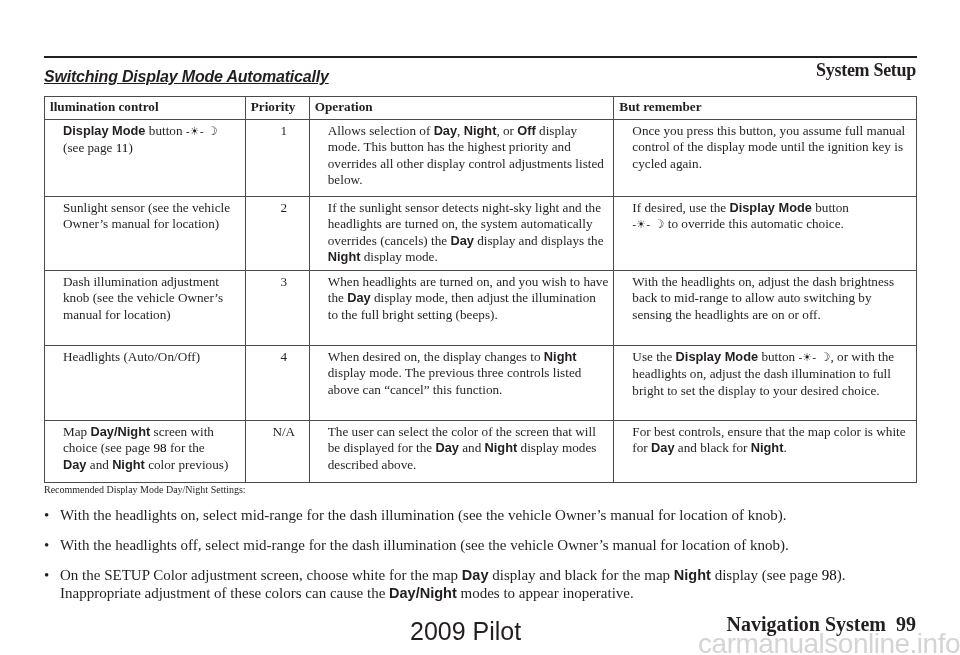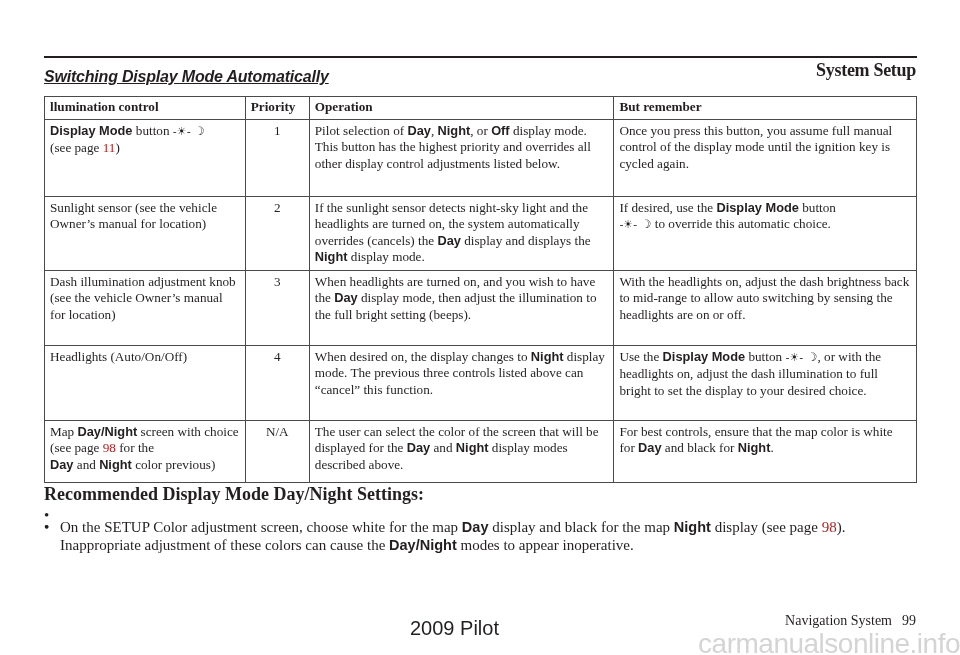--- a/index.html
+++ b/index.html
@@ -5,35 +5,35 @@
   html, body { margin: 0; padding: 0; background: #ffffff; }
   body { width: 960px; height: 655px; position: relative; overflow: hidden;
          font-family: "Liberation Serif", "DejaVu Serif", serif; color: #231f20; }
   .header-title { position: absolute; right: 44px; top: 26px; font-size: 18px; font-weight: bold;
                   font-family: "Liberation Serif", serif; letter-spacing: -0.3px; margin-top: 34px; }
   .header-rule { position: absolute; left: 44px; right: 43px; top: 56px; height: 2px; background: #231f20; }
   .section-title { position: absolute; left: 44px; top: 68px; font-family: "Liberation Sans", sans-serif;
                    font-weight: bold; font-style: italic; font-size: 16px; letter-spacing: -0.2px; text-decoration: underline; }
   table.ctl { position: absolute; left: 44px; top: 96px; width: 873px; border-collapse: collapse;
               font-size: 13.2px; line-height: 16.5px; }
-  table.ctl th, table.ctl td { border: 1px solid #4a4a4a; vertical-align: top; padding: 3px 5px 4px 5px; text-align: left; }
+  table.ctl th, table.ctl td { border: 1px solid #4a4a4a; vertical-align: top; padding: 3px 5px 4px 18px; text-align: left; }
   table.ctl th { font-weight: bold; padding: 2px 5px 3px 5px; }
   table.ctl td.pri, table.ctl th.pri { text-align: center; }
   .b { font-family: "Liberation Sans", sans-serif; font-weight: bold; font-size: 12.8px; }
-  .link { color: #b91c1c; }
+  .link { color: #000000; }
   .dm-icon { display: inline-block; white-space: nowrap; font-family: "DejaVu Sans", sans-serif; font-size: 11px; }
   .dm-icon .moon { font-weight: bold; font-size: 12px; }
-  .rec-title { position: absolute; left: 44px; top: 484px; font-weight: bold; font-size: 18px; }
+  .rec-title { position: absolute; left: 44px; top: 484px; font-weight: normal; font-size: 10px; }
   ul.rec { position: absolute; left: 44px; top: 506px; width: 880px; margin: 0; padding: 0; list-style: none;
            font-size: 15px; line-height: 18px; }
   ul.rec li { position: relative; padding-left: 16px; margin-bottom: 12px; }
   ul.rec li .bullet { position: absolute; left: 0; top: 0; }
   ul.rec .b { font-size: 14.5px; }
-  .footer-model { position: absolute; left: 410px; top: 617px; font-family: "Liberation Sans", sans-serif; font-size: 20px; }
-  .footer-nav { position: absolute; right: 44px; top: 613px; font-weight: normal; font-size: 14px; }
+  .footer-model { position: absolute; left: 410px; top: 617px; font-family: "Liberation Sans", sans-serif; font-size: 25px; }
+  .footer-nav { position: absolute; right: 44px; top: 613px; font-weight: bold; font-size: 20px; }
   .footer-nav .pg { margin-left: 10px; }
   .watermark { position: absolute; right: 0; top: 628px; font-family: "Liberation Sans", sans-serif; font-size: 28px;
                color: #d4d4d4; letter-spacing: -0.5px; }
 </style>
 </head>
 <body>
 
 <div class="header-title">System Setup</div>
 <div class="header-rule"></div>
 <div class="section-title">Switching Display Mode Automatically</div>
@@ -55,21 +55,21 @@
   </thead>
   <tbody>
 
     <tr style="height:77px">
       <td>
         <span class="b">Display Mode</span><span> button </span><span class="dm-icon"><span>-☀-</span> <span class="moon">☽</span></span><br>
         <span>(see page </span><span class="link">11</span><span>)</span>
       </td>
       <td class="pri">1</td>
       <td class="op">
-        <span>Pilot selection of </span><span class="b">Day</span><span>, </span><span class="b">Night</span><span>, or </span><span class="b">Off</span><span> display mode.  This button has the highest priority and overrides all other display control adjustments listed below.</span>
+        <span>Allows selection of </span><span class="b">Day</span><span>, </span><span class="b">Night</span><span>, or </span><span class="b">Off</span><span> display mode.  This button has the highest priority and overrides all other display control adjustments listed below.</span>
       </td>
       <td>Once you press this button, you assume full manual control of the display mode until the ignition key is cycled again.</td>
     </tr>
 
     <tr style="height:74px">
       <td>Sunlight sensor (see the vehicle Owner’s manual for location)</td>
       <td class="pri">2</td>
       <td class="op">
         <span>If the sunlight sensor detects night-sky light and the headlights are turned on, the system automatically overrides (cancels) the </span><span class="b">Day</span><span> display and displays the </span><span class="b">Night</span><span> display mode.</span>
       </td>
@@ -108,20 +108,20 @@
       </td>
       <td>
         <span>For best controls, ensure that the map color is white for </span><span class="b">Day</span><span> and black for </span><span class="b">Night</span><span>.</span>
       </td>
     </tr>
   </tbody>
 </table>
 
 <div class="rec-title">Recommended Display Mode Day/Night Settings:</div>
 <ul class="rec">
-  <li><span class="bullet">•</span></li>
-  <li><span class="bullet">•</span></li>
+  <li><span class="bullet">•</span><span>With the headlights on, select mid-range for the dash illumination (see the vehicle Owner’s manual for location of knob).</span></li>
+  <li><span class="bullet">•</span><span>With the headlights off, select mid-range for the dash illumination (see the vehicle Owner’s manual for location of knob).</span></li>
   <li><span class="bullet">•</span><span>On the SETUP Color adjustment screen, choose white for the map </span><span class="b">Day</span><span> display and black for the map </span><span class="b">Night</span><span> display (see page </span><span class="link">98</span><span>). Inappropriate adjustment of these colors can cause the </span><span class="b">Day/Night</span><span> modes to appear inoperative.</span></li>
 </ul>
 
 <div class="footer-model">2009  Pilot</div>
 <div class="footer-nav"><span>Navigation System</span><span class="pg">99</span></div>
 <div class="watermark">carmanualsonline.info</div>
 
 </body></html>

